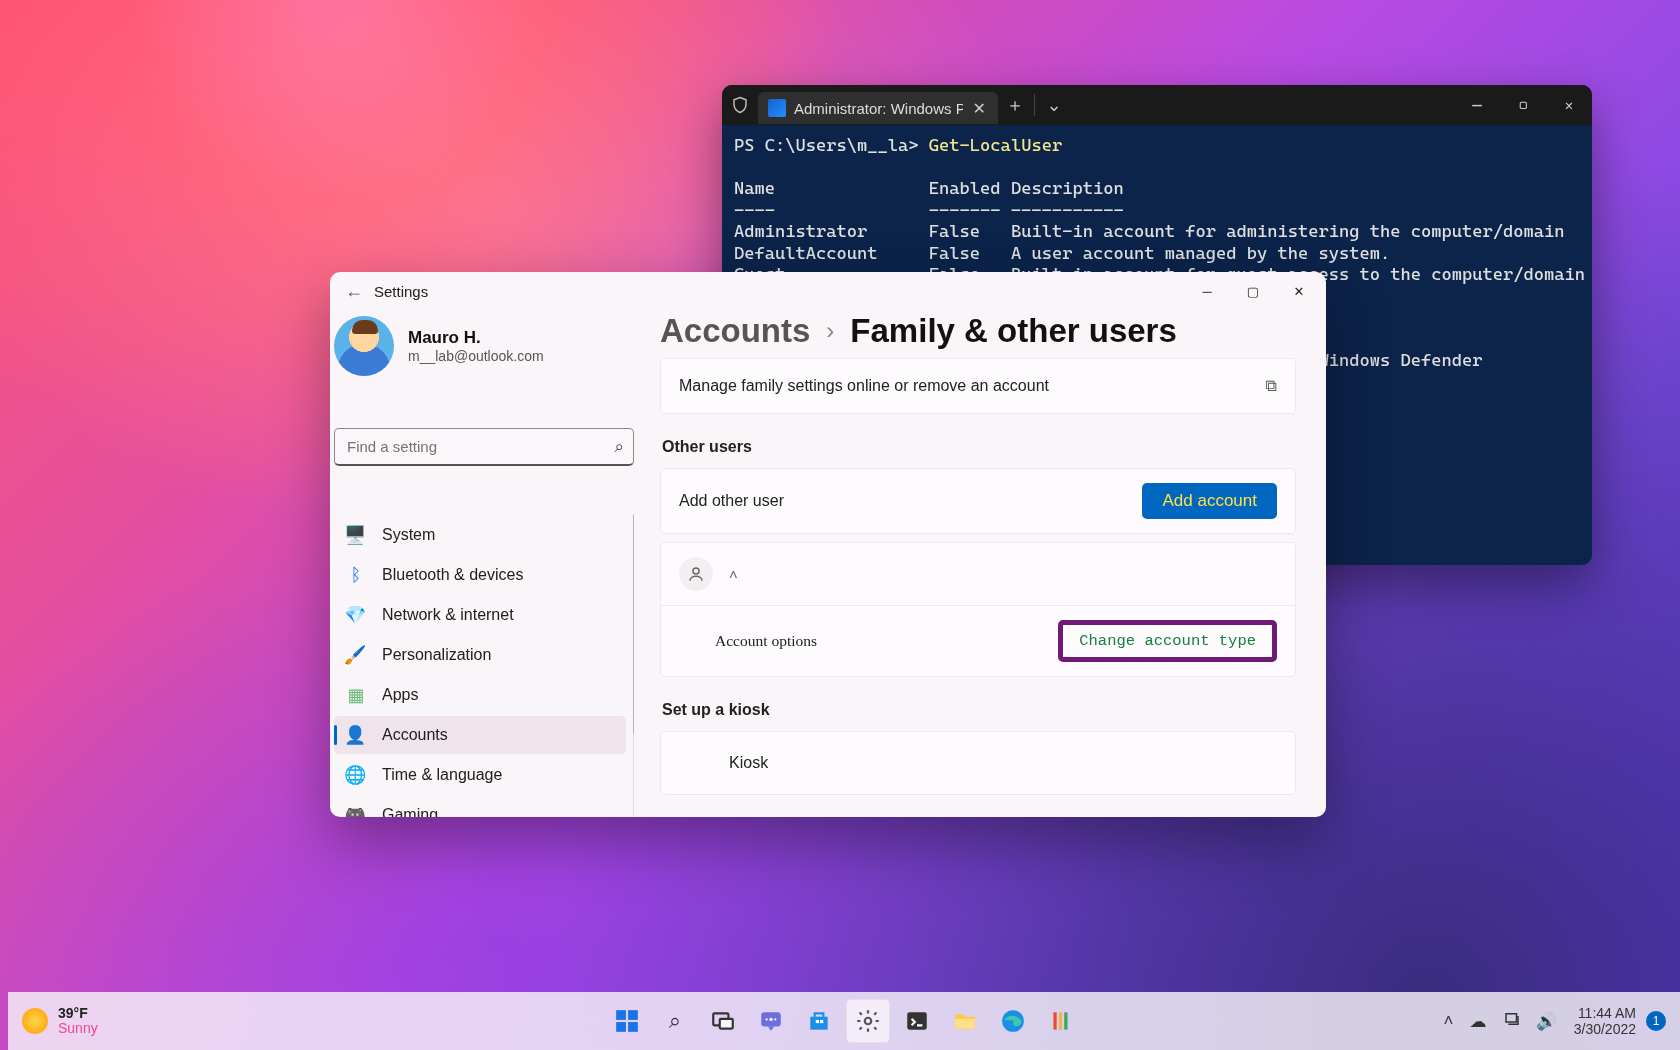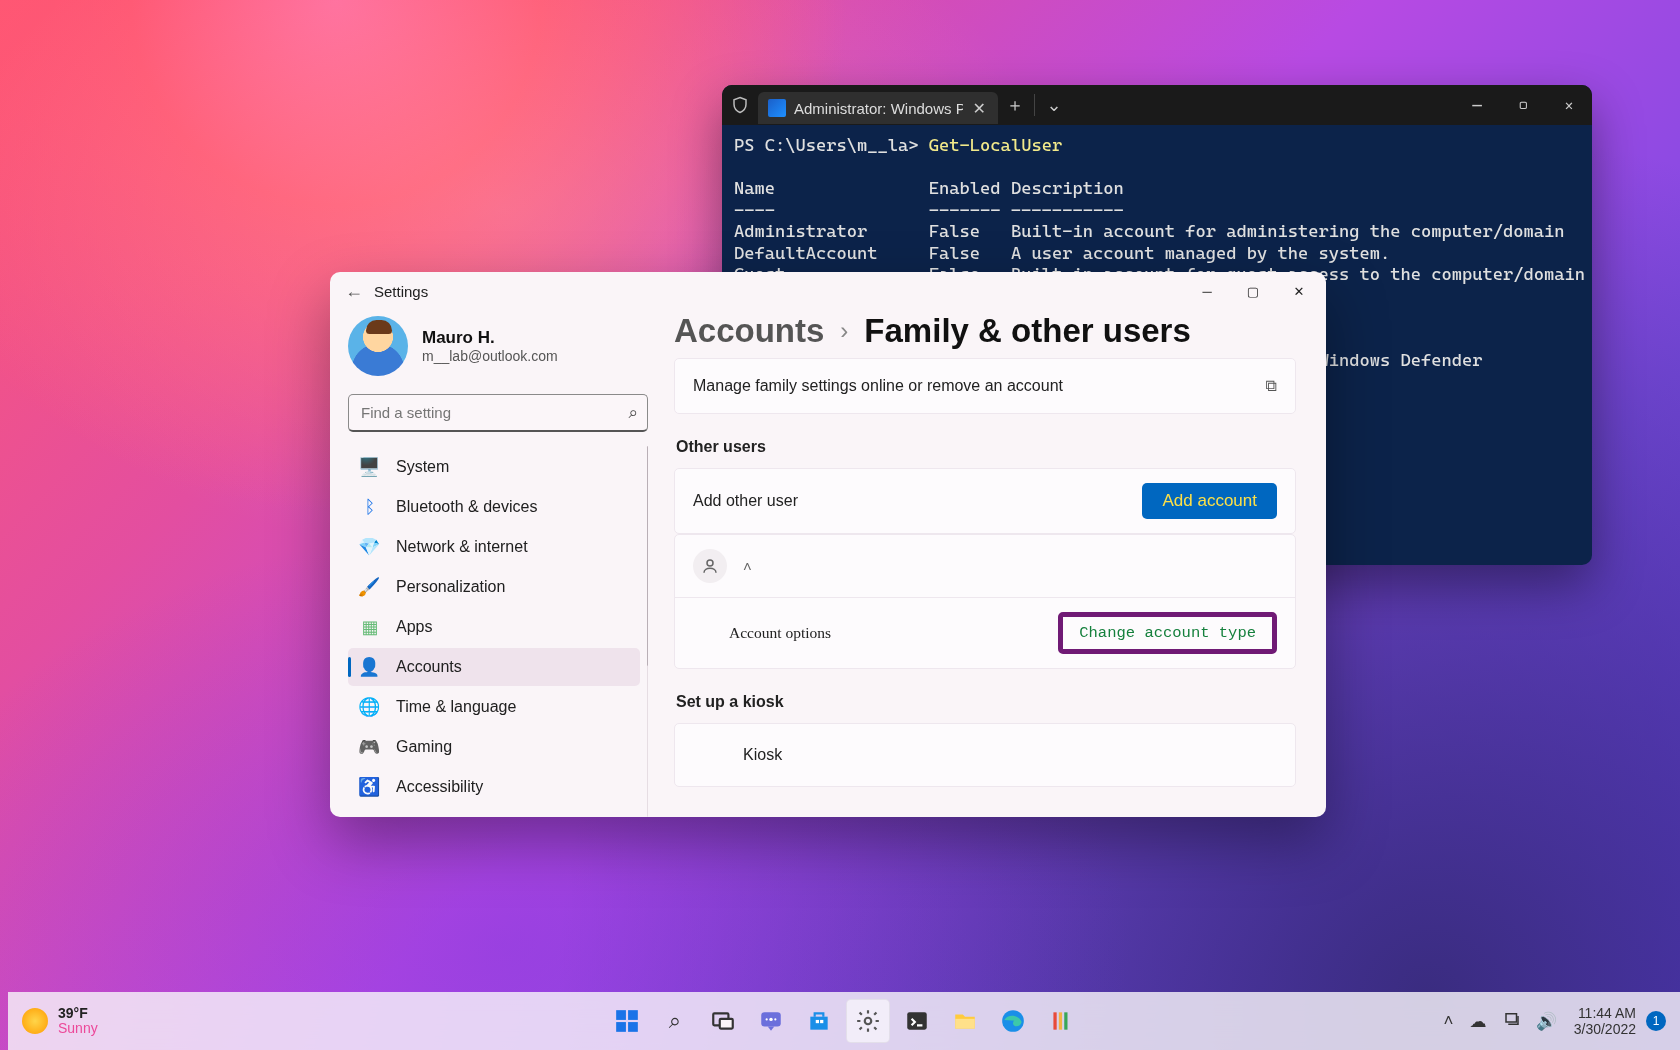--- a/index.html
+++ b/index.html
@@ -154,23 +154,24 @@
     display:flex;align-items:center;justify-content:center;
     color:#222;font-size:13px;
   }
   .settings-body {
     display: flex;
     flex: 1;
     min-height: 0;
   }
   .sidebar {
     width: 300px;
-    padding: 0 6px 0 18px;
+    padding: 0 6px 0 4px;
     display:flex;flex-direction:column;
     overflow:hidden;
+    gap:34px;
   }
   .user-block {
     display:flex;align-items:center;
     padding: 6px 0 18px 0;
     gap: 14px;
   }
   .avatar {
     width: 60px;height:60px;border-radius:50%;
     background: radial-gradient(circle at 50% 35%, #ffd6a0 0 30%, transparent 31%),
                 radial-gradient(circle at 50% 90%, #3a7bd5 0 42%, transparent 43%),
@@ -249,20 +250,21 @@
     color: #111;
     padding: 2px 0 8px 0;
     display:flex;align-items:center;gap:16px;
   }
   .breadcrumb a { color:#555;font-weight:600;font-size:33px;}
   .bc-chevron { color:#888;font-size:24px;font-weight:400;}
   .card {
     background: #fdfbfd;
     border: 1px solid #eee7ee;
     border-radius: 5px;
+    margin-bottom: 8px;
   }
   .row {
     display:flex;align-items:center;
     padding: 14px 18px;
     min-height: 26px;
   }
   .row-text { font-size: 16px;color:#222;flex:1; }
   .ext-icon { color:#555;font-size:16px;}
   .section-h {
     font-size:16px;font-weight:600;color:#222;

